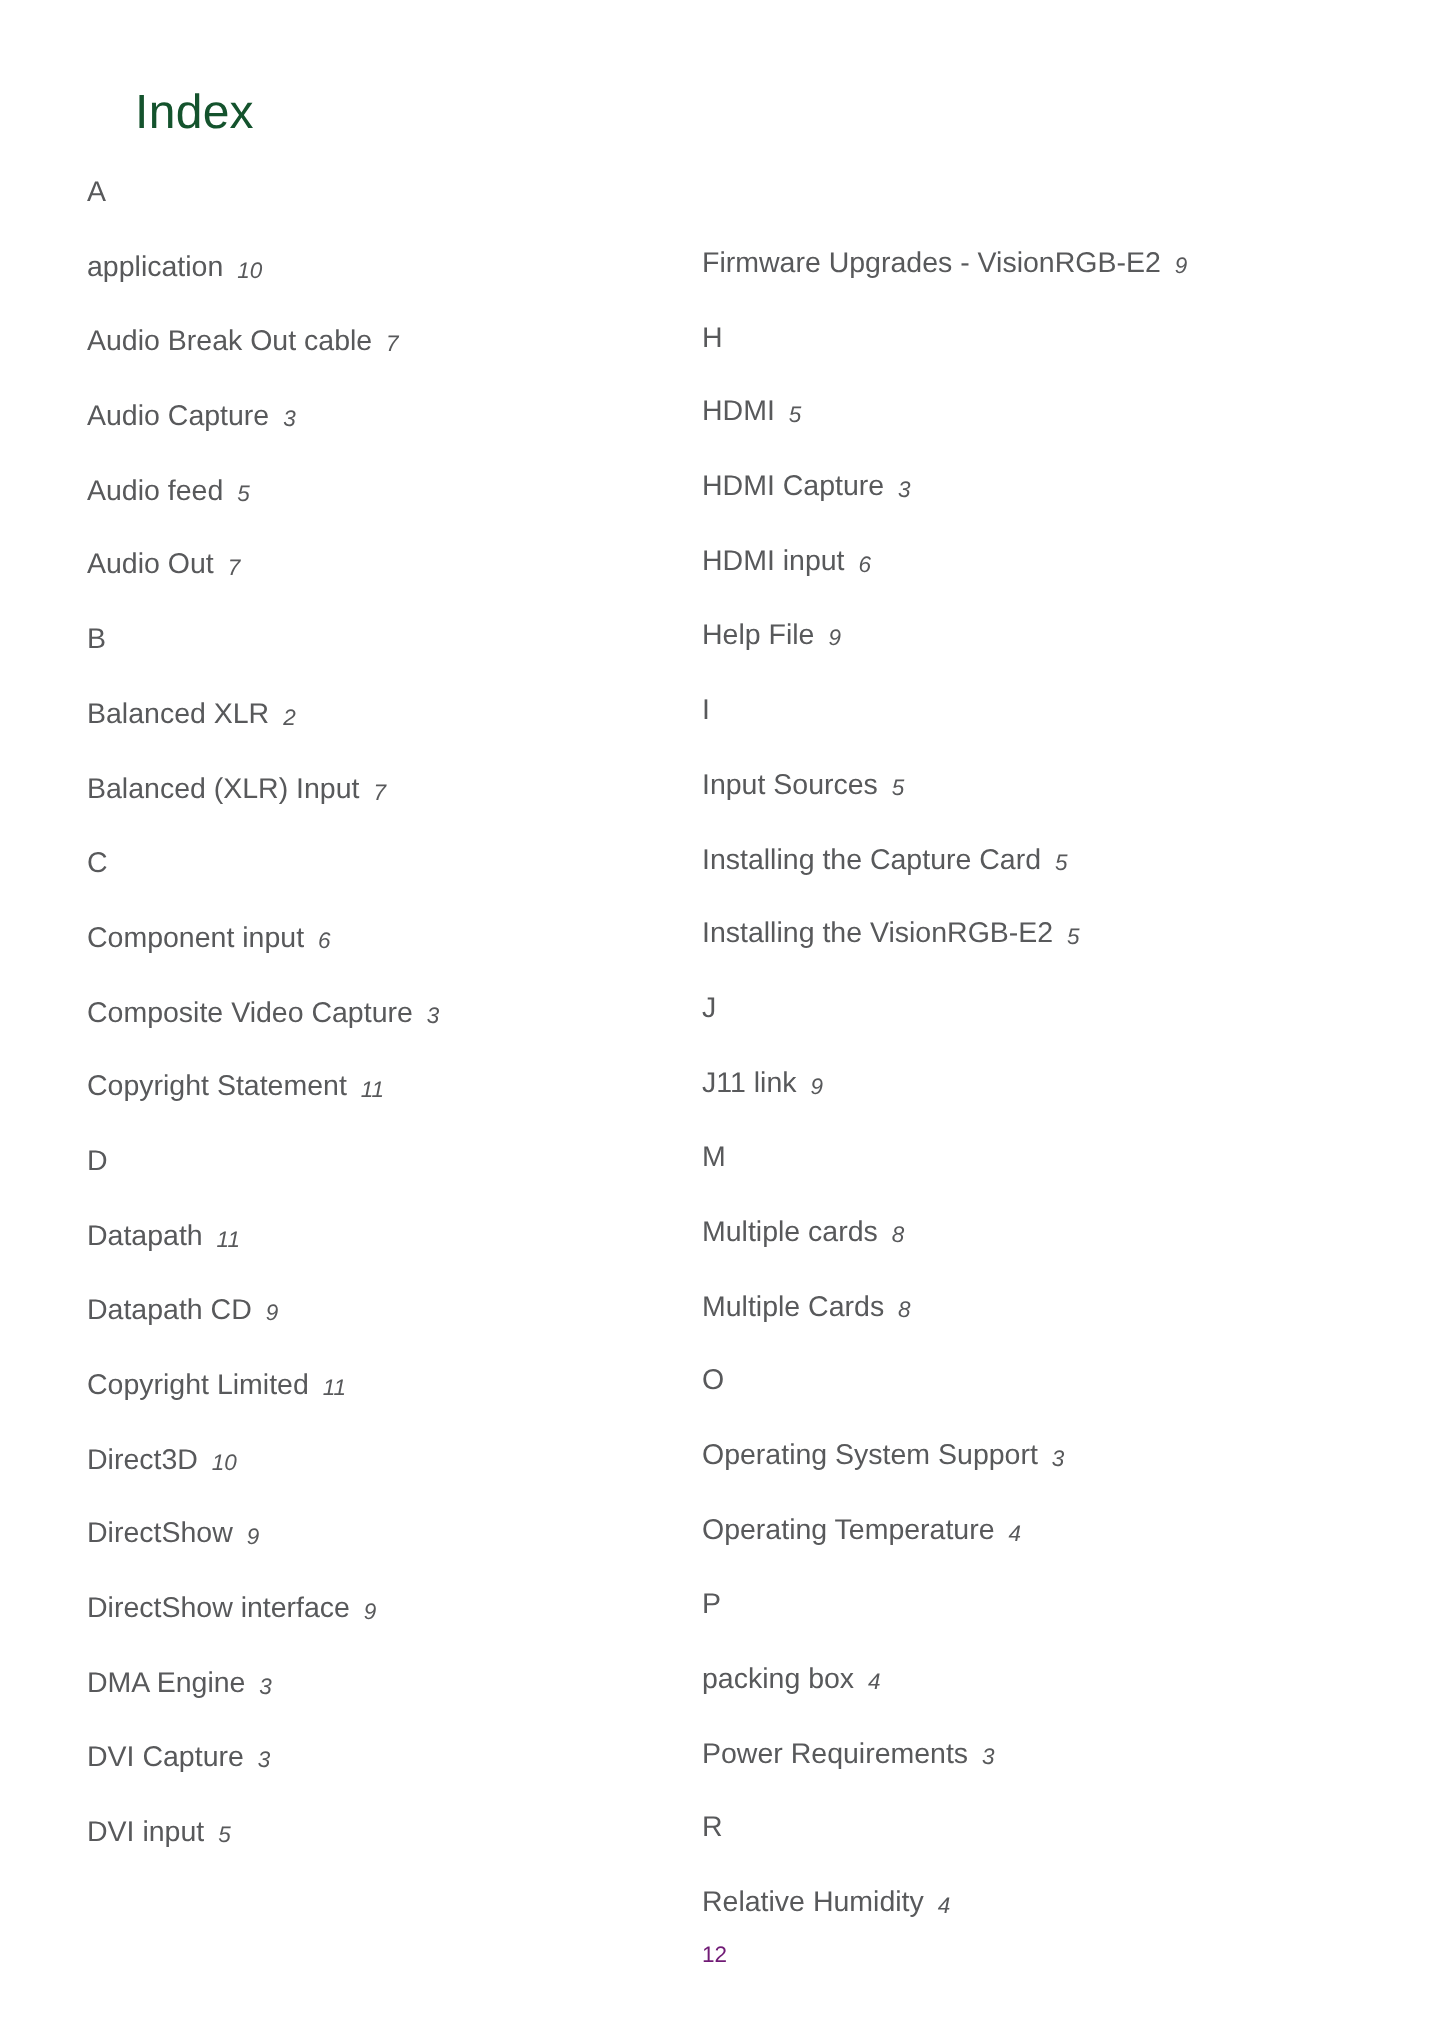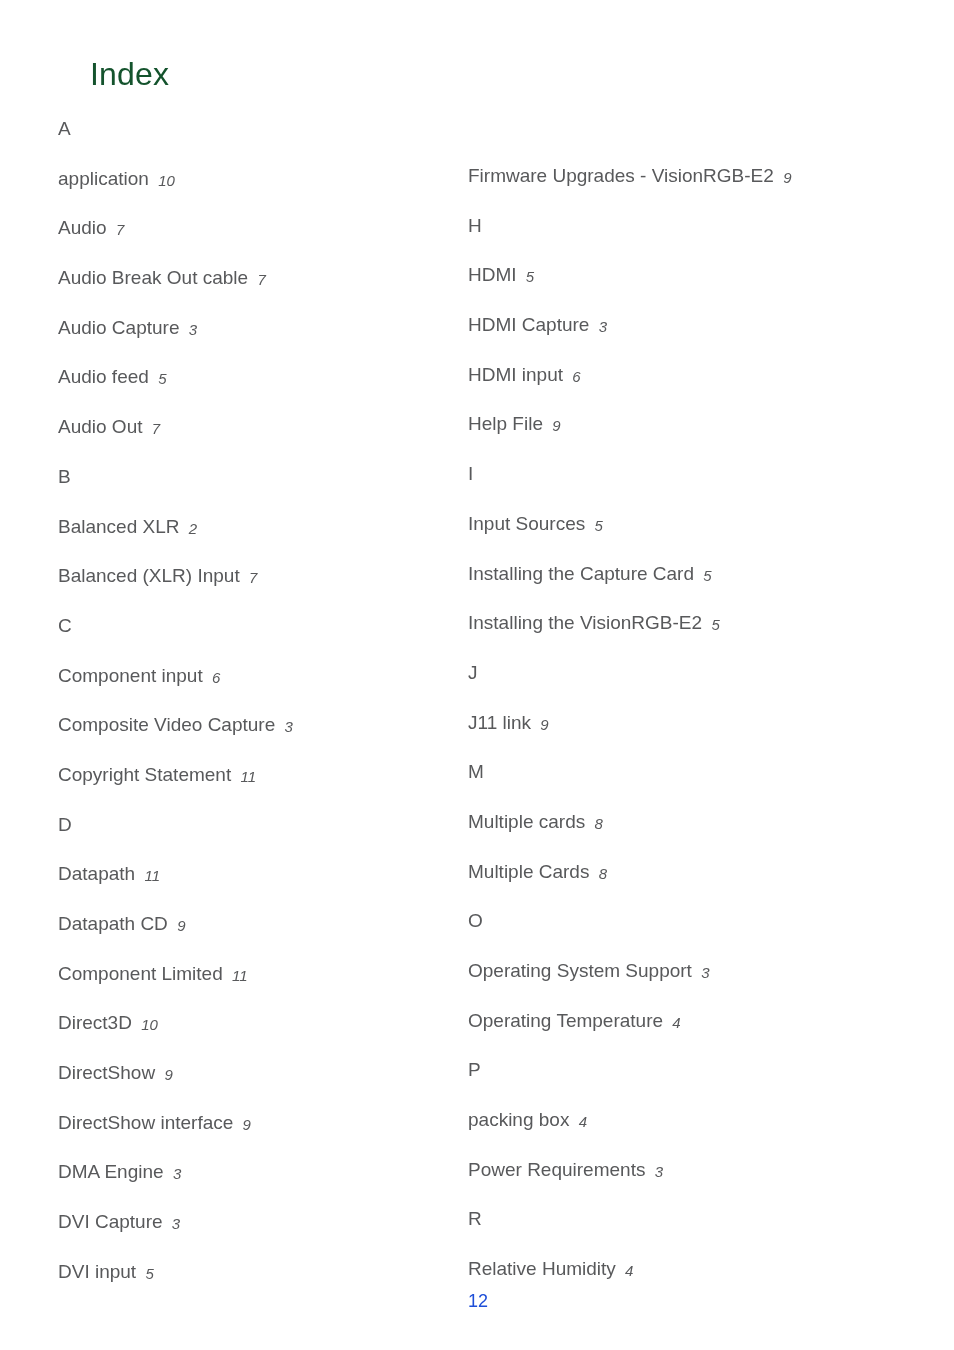--- a/index.html
+++ b/index.html
@@ -42,50 +42,49 @@
     margin-left: 4px;
     position: relative;
     top: 1px;
     font-style: italic;
   }
   .letter {
     font-size: 19px;
     color: #58595b;
   }
   .page-num {
-    font-size: 18px;
-    color: #1d4ed8;
+    font-size: 15px;
+    color: #701a75;
     margin-top: 16px;
   }
 </style>
 </head>
 <body>
 
 <h1 class="title">Index</h1>
 
 <div class="columns">
   <div class="col col-left">
       <div class="row letter"><span>A</span></div>
       <div class="row"><span class="term">application</span>  <span class="pg">10</span></div>
-      <div class="row"><span class="term">Audio</span>  <span class="pg">7</span></div>
       <div class="row"><span class="term">Audio Break Out cable</span>  <span class="pg">7</span></div>
       <div class="row"><span class="term">Audio Capture</span>  <span class="pg">3</span></div>
       <div class="row"><span class="term">Audio feed</span>  <span class="pg">5</span></div>
       <div class="row"><span class="term">Audio Out</span>  <span class="pg">7</span></div>
       <div class="row letter"><span>B</span></div>
       <div class="row"><span class="term">Balanced XLR</span>  <span class="pg">2</span></div>
       <div class="row"><span class="term">Balanced (XLR) Input</span>  <span class="pg">7</span></div>
       <div class="row letter"><span>C</span></div>
       <div class="row"><span class="term">Component input</span>  <span class="pg">6</span></div>
       <div class="row"><span class="term">Composite Video Capture</span>  <span class="pg">3</span></div>
       <div class="row"><span class="term">Copyright Statement</span>  <span class="pg">11</span></div>
       <div class="row letter"><span>D</span></div>
       <div class="row"><span class="term">Datapath</span>  <span class="pg">11</span></div>
       <div class="row"><span class="term">Datapath CD</span>  <span class="pg">9</span></div>
-      <div class="row"><span class="term">Component Limited</span>  <span class="pg">11</span></div>
+      <div class="row"><span class="term">Copyright Limited</span>  <span class="pg">11</span></div>
       <div class="row"><span class="term">Direct3D</span>  <span class="pg">10</span></div>
       <div class="row"><span class="term">DirectShow</span>  <span class="pg">9</span></div>
       <div class="row"><span class="term">DirectShow interface</span>  <span class="pg">9</span></div>
       <div class="row"><span class="term">DMA Engine</span>  <span class="pg">3</span></div>
       <div class="row"><span class="term">DVI Capture</span>  <span class="pg">3</span></div>
       <div class="row"><span class="term">DVI input</span>  <span class="pg">5</span></div>
     </div>
   <div class="col col-right">
       <div class="row"><span class="term">Firmware Upgrades - VisionRGB-E2</span>  <span class="pg">9</span></div>
       <div class="row letter"><span>H</span></div>

